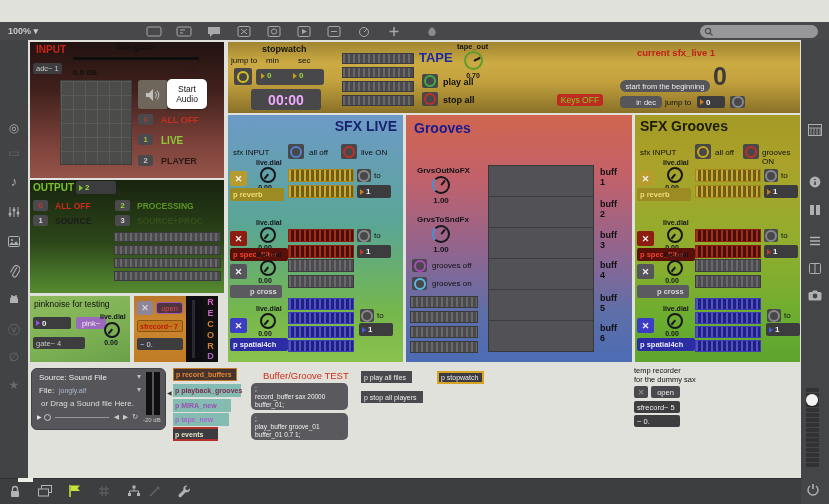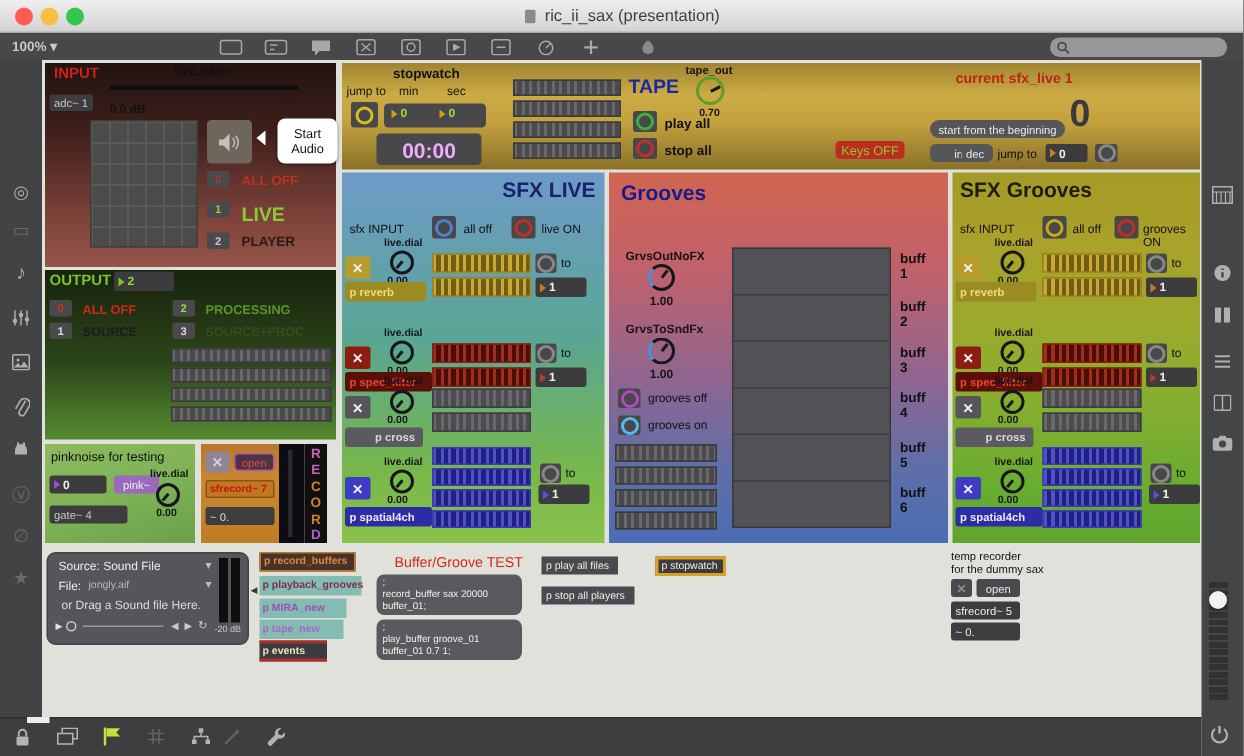--- a/index.html
+++ b/index.html
@@ -45,31 +45,20 @@
   .c-spat{--mbg:#202084;--mbd:#3c3cb4;--mst:rgba(130,130,255,.5);} .x-spat{background:#3c3cc4;} .n-spat{background:#2c2ca4;color:#eaeaf8;}
   .scope{background:#4b4b49;border:1px solid #3e3e3c;background-image:repeating-linear-gradient(90deg,#5a5a58 0 1px,transparent 1px 12px),repeating-linear-gradient(180deg,#5a5a58 0 1px,transparent 1px 14px);}
   .paneltitle{font-weight:bold;font-size:14px;}
   svg{display:block;}
 </style>
 </head>
 <body>
 
 <div id="app">
 
-  <div class="p" id="titlebar">
-    <span class="p light" style="left:10px;background:#fc5b52;"></span>
-    <span class="p light" style="left:27px;background:#fdbd3e;"></span>
-    <span class="p light" style="left:44px;background:#34c84a;"></span>
-    <div class="p" id="wintitle">
-      <svg width="9" height="10" viewBox="0 0 9 10">
-          <rect x="1" y="0.5" width="7" height="9" rx="1" fill="#8a8a8a"></rect>
-        </svg>
-      <span>ric_ii_sax (presentation)</span>
-    </div>
-  </div>
 
   <div class="p" id="toolbar"></div>
   <div class="p zoomsel" style="left:8px;top:26px;"><span>100%</span> ▾</div>
   <svg class="p" style="left:146px;top:26px;" width="16" height="11">
       <rect x="1" y="1" width="14" height="9" rx="1.5" fill="none" stroke="#a6a8aa"></rect>
     </svg>
   <svg class="p" style="left:176px;top:26px;" width="16" height="11">
       <rect x="1" y="1" width="14" height="9" rx="1.5" fill="none" stroke="#a6a8aa"></rect>
       <path d="M4 4h5M4 7h3" stroke="#a6a8aa"></path>
     </svg>
@@ -206,25 +195,25 @@
     <div class="p dkbox" style="left:3px;top:21px;width:29px;height:11px;">adc~ 1</div>
     <span class="p" style="left:43px;top:26px;font-size:8px;font-weight:bold;color:#111;">0.0 dB</span>
     <div class="p scope" style="left:30px;top:38px;width:72px;height:85px;"></div>
     <div class="p" style="left:108px;top:38px;width:30px;height:29px;background:#6e665a;border-radius:3px;display:flex;align-items:center;justify-content:center;">
       <svg width="16" height="14">
           <path d="M1 5h3l4-4v12l-4-4H1z" fill="#c2c0ba"></path>
           <path d="M10 4a4 4 0 0 1 0 6M12 2.5a6.5 6.5 0 0 1 0 9" fill="none" stroke="#c2c0ba"></path>
         </svg>
     </div>
     <div class="p" style="left:141px;top:37px;width:0;height:0;border-top:5px solid transparent;border-bottom:5px solid transparent;border-right:6px solid #ffffff;margin-top:8px;"></div>
-    <div class="p pre" style="left:155px;top:37px;width:40px;height:30px;background:#ffffff;border-radius:5px;display:flex;align-items:center;justify-content:center;text-align:center;font-size:8.5px;color:#111;box-shadow:0 1px 2px rgba(0,0,0,.4);">Start Audio</div>
+    <div class="p pre" style="left:137px;top:37px;width:40px;height:30px;background:#ffffff;border-radius:5px;display:flex;align-items:center;justify-content:center;text-align:center;font-size:8.5px;color:#111;box-shadow:0 1px 2px rgba(0,0,0,.4);">Start Audio</div>
     <div class="p" style="left:108px;top:72px;width:15px;height:11px;background:#4a4a4c;border-radius:2px;text-align:center;font-size:7.5px;font-weight:bold;color:#b03a2c;line-height:11px;">0</div>
     <span class="p" style="left:131px;top:73px;font-size:9px;font-weight:bold;color:#c03020;">ALL OFF</span>
     <div class="p" style="left:108px;top:92px;width:15px;height:11px;background:#4a4a4c;border-radius:2px;text-align:center;font-size:7.5px;font-weight:bold;color:#9ac838;line-height:11px;">1</div>
-    <span class="p" style="left:131px;top:93px;font-size:13px;font-weight:bold;color:#8cc838;">LIVE</span>
+    <span class="p" style="left:131px;top:93px;font-size:10px;font-weight:bold;color:#8cc838;">LIVE</span>
     <div class="p" style="left:108px;top:113px;width:15px;height:11px;background:#4a4a4c;border-radius:2px;text-align:center;font-size:7.5px;font-weight:bold;color:#c8c8c8;line-height:11px;">2</div>
     <span class="p" style="left:131px;top:114px;font-size:9px;font-weight:bold;color:#2a1a16;">PLAYER</span>
   </div>
 
   <div class="p" style="left:228px;top:42px;width:572px;height:71px;background:linear-gradient(180deg,#a08430 0%,#ccab44 30%,#c3a23e 55%,#8a7128 100%);">
     <span class="p" style="left:34px;top:2px;font-size:9px;font-weight:bold;color:#141408;">stopwatch</span>
     <span class="p sm" style="left:3px;top:14px;">jump to</span>
     <span class="p sm" style="left:38px;top:14px;">min</span>
     <span class="p sm" style="left:70px;top:14px;">sec</span>
     <div class="p tg" style="left:6px;top:26px;width:18px;height:17px;--rc:#d8c018;">

